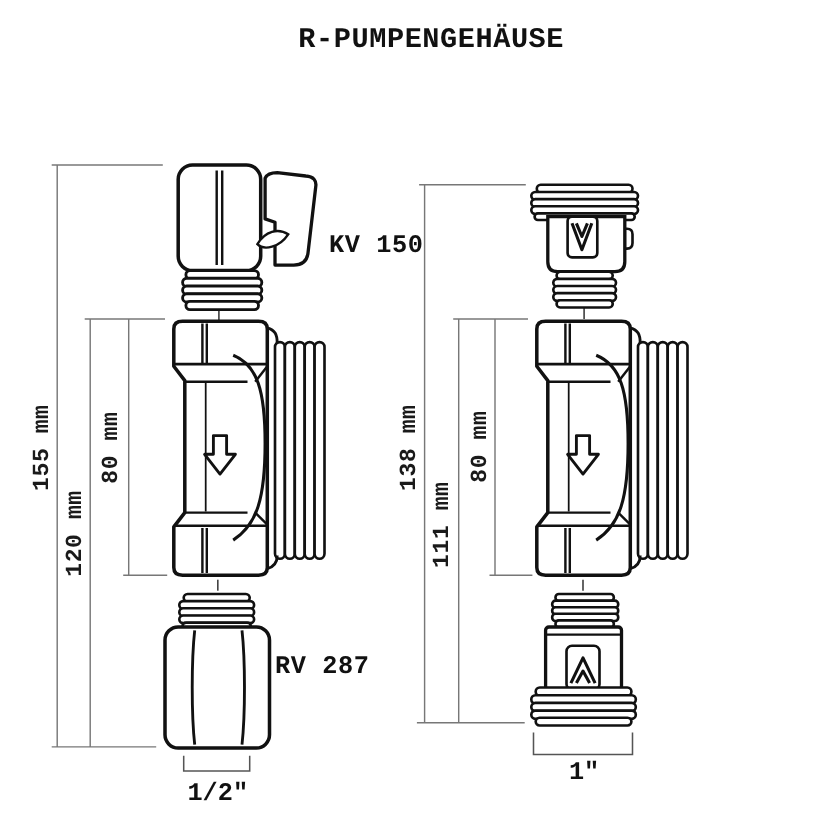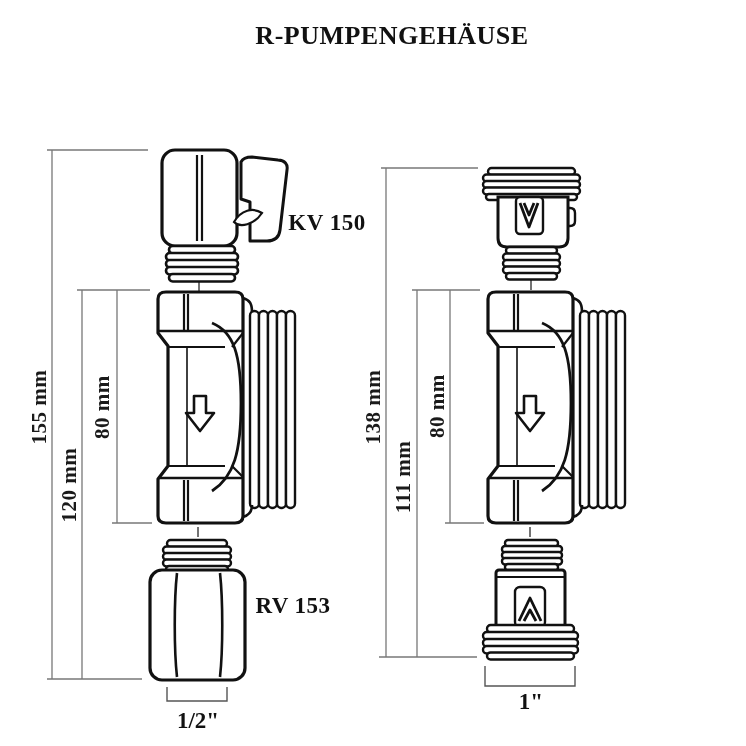--- a/index.html
+++ b/index.html
@@ -1,18 +1,18 @@
 <!DOCTYPE html>
 <html><head>
 <meta charset="utf-8">
 <style>
   html,body { margin:0; padding:0; background:#fff; }
   .stage {
     position:relative; width:746px; height:746px; background:#ffffff;
-    font-family:Liberation Serif, serif; overflow:hidden;
+    font-family:Liberation Mono, monospace; overflow:hidden;
   }
   .stage svg { position:absolute; left:0; top:0; }
   .title {
     position:absolute; left:392px; top:36px; transform:translate(-50%,-50%);
     font-size:26px; font-weight:700; letter-spacing:0.5px; color:#111;
     white-space:nowrap;
   }
   .part-label {
     position:absolute; transform:translate(-50%,-50%);
     font-size:23px; font-weight:600; color:#111; letter-spacing:0.5px;
@@ -158,22 +158,22 @@
         <rect x="483" y="632" width="95" height="7.5" rx="3.7"></rect>
         <rect x="483" y="639" width="95" height="7.5" rx="3.7"></rect>
         <rect x="483" y="646" width="95" height="7.5" rx="3.7"></rect>
         <rect x="487" y="652.5" width="87" height="7" rx="3.5"></rect>
       </g>
     </g>
   </svg>
 
   <div class="title">R-PUMPENGEHÄUSE</div>
 
-  <div class="part-label" style="left:307px; top:223px;padding-left:40px;">KV 150</div>
-  <div class="part-label" style="left:293px; top:606px;">RV 153</div>
+  <div class="part-label" style="left:322px; top:223px;padding-left:40px;">KV 150</div>
+  <div class="part-label" style="left:293px; top:606px;">RV 287</div>
 
   <div class="size-label" style="left:198px; top:721px;">1/2"</div>
   <div class="size-label" style="left:531px; top:702px;">1"</div>
 
   <div class="dim-label" style="left:39px; top:407px;">155 mm</div>
   <div class="dim-label" style="left:69px; top:485px;">120 mm</div>
   <div class="dim-label" style="left:102px; top:407px;">80 mm</div>
 
   <div class="dim-label" style="left:373px; top:407px;">138 mm</div>
   <div class="dim-label" style="left:403px; top:477px;">111 mm</div>

